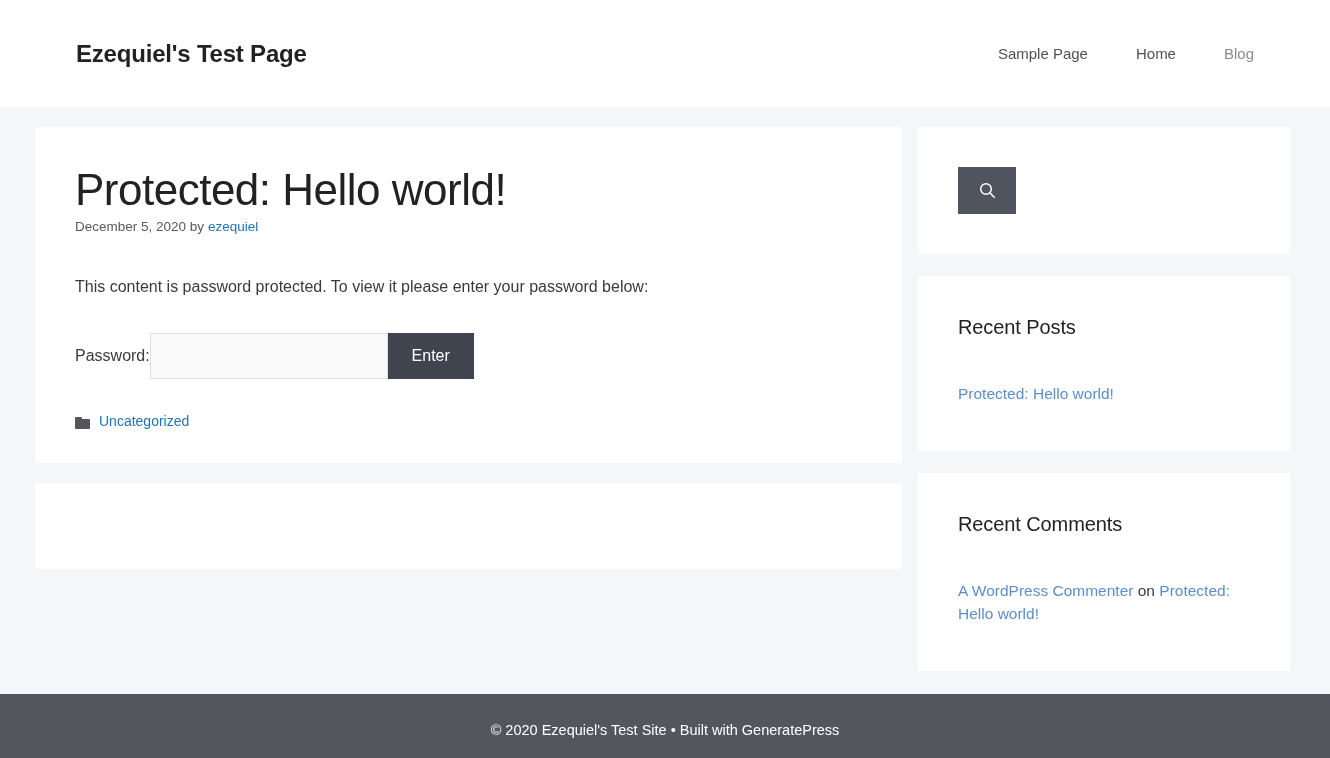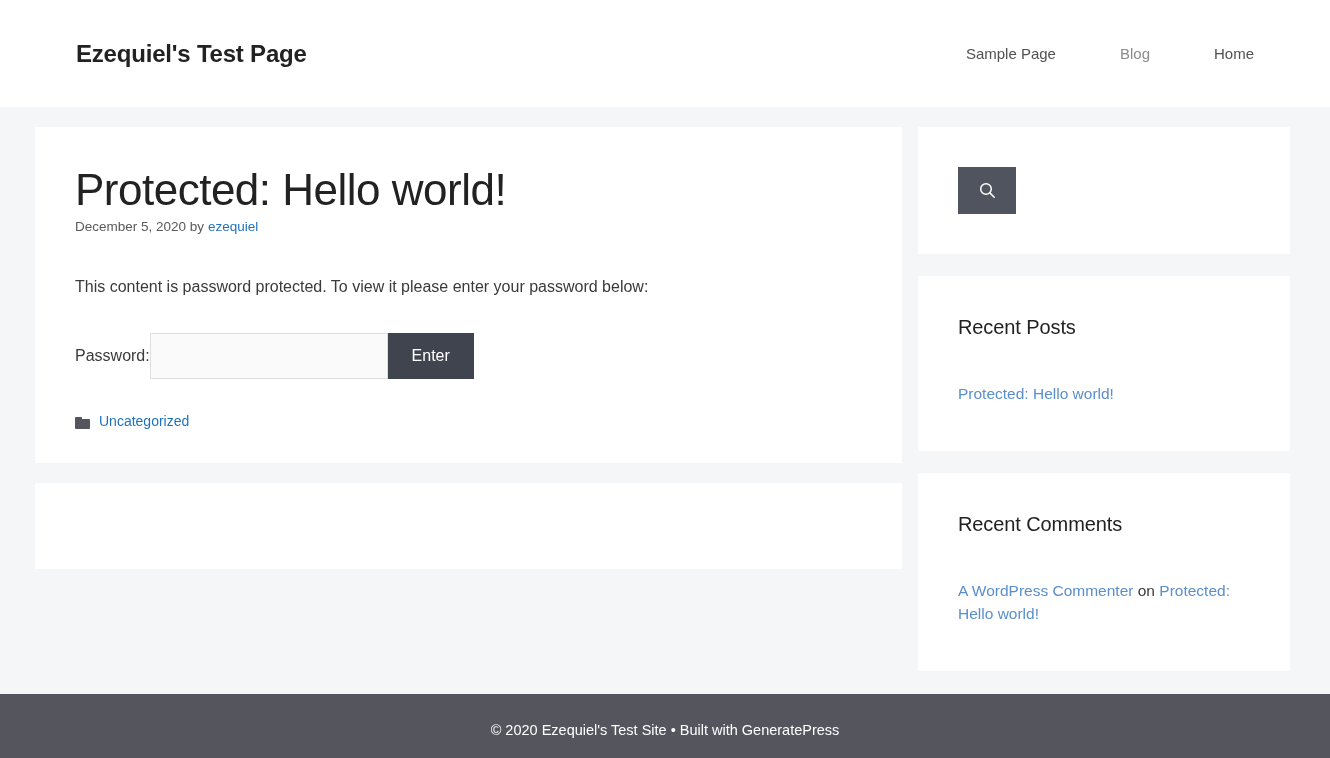--- a/index.html
+++ b/index.html
@@ -28,21 +28,21 @@
   .site-title {
     font-size: 24px;
     font-weight: bold;
     color: #222222;
     letter-spacing: -0.2px;
     white-space: nowrap;
   }
   .main-nav {
     display: flex;
     align-items: center;
-    gap: 16px;
+    gap: 0px;
   }
   .nav-item {
     font-size: 15px;
     color: #515151;
     padding: 0 24px;
     line-height: 107px;
     text-decoration: none;
     white-space: nowrap;
     cursor: pointer;
   }
@@ -248,22 +248,22 @@
   }
   .footer-sep { margin: 0 4px; }
 </style>
 </head>
 <body>
 
 <header class="site-header">
   <div class="site-title">Ezequiel's Test Page</div>
   <nav class="main-nav">
     <a class="nav-item">Sample Page</a>
+    <a class="nav-item">Home</a>
     <a class="nav-item muted">Blog</a>
-    <a class="nav-item">Home</a>
   </nav>
 </header>
 
 <div class="page-wrap">
 
   <main class="content-col">
 
     <article class="card article-card">
       <h1 class="entry-title">Protected: Hello world!</h1>
 

